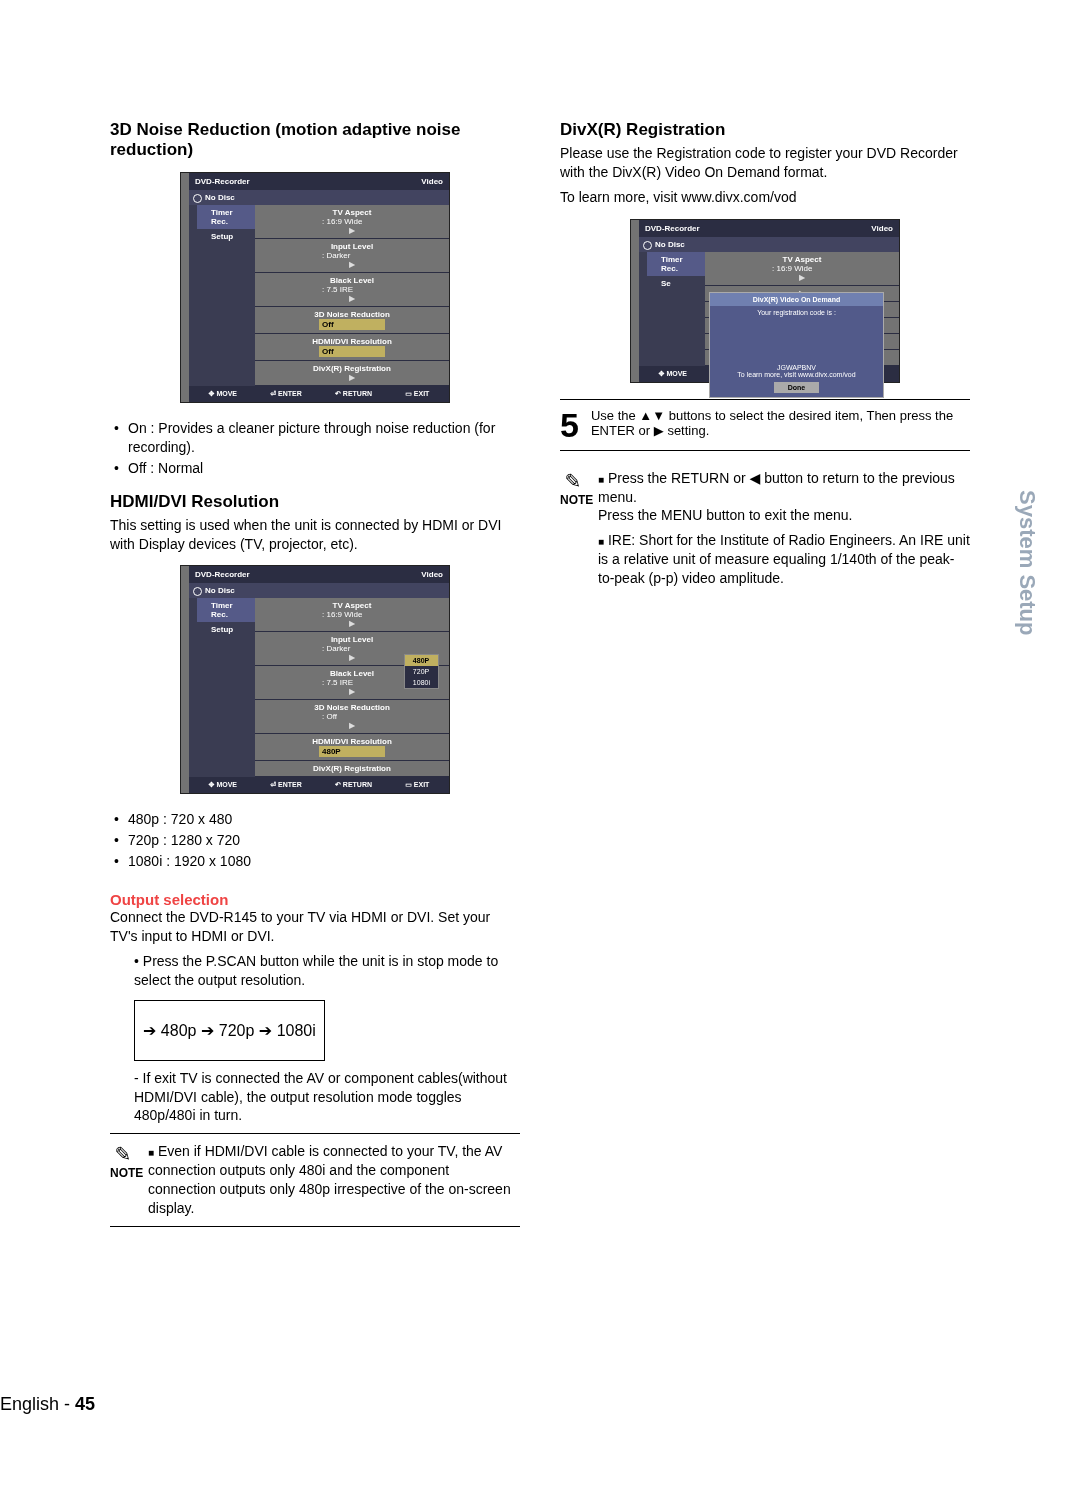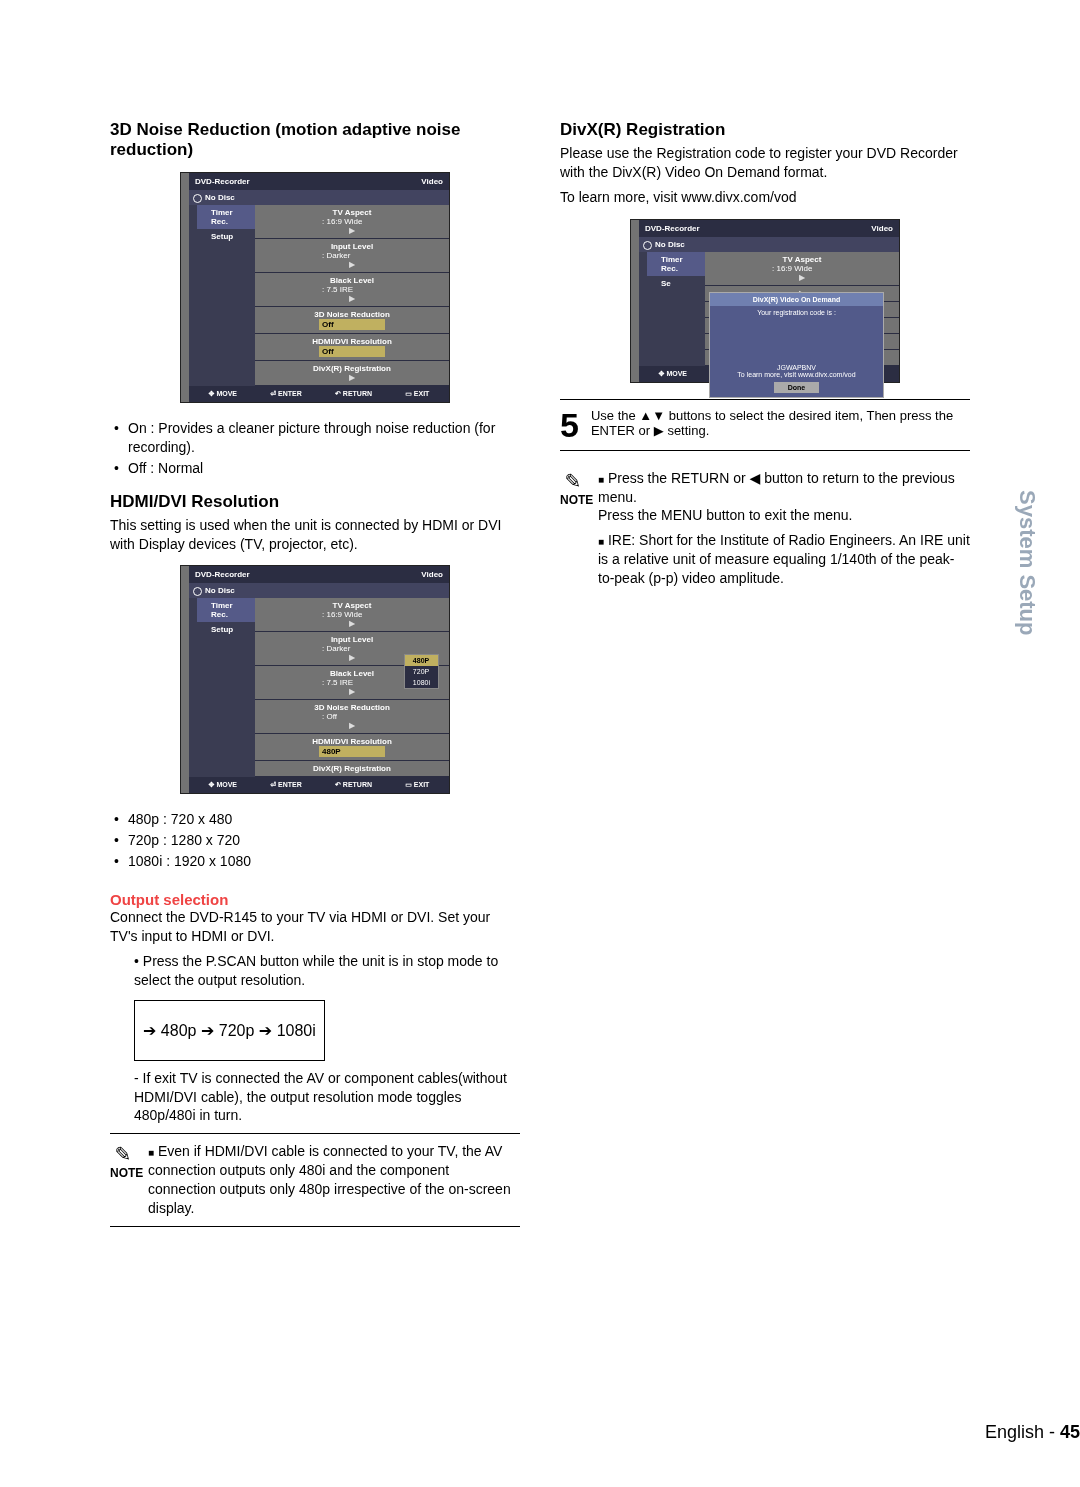--- a/index.html
+++ b/index.html
@@ -149,23 +149,23 @@
   position: absolute;
   right: 40px;
   top: 490px;
   writing-mode: vertical-rl;
   font-size: 22px;
   font-weight: bold;
   color: #9aa8b8;
 }
 .footer {
   position: absolute;
-  bottom: 44px;
+  bottom: 72px;
   width: 100%;
-  text-align: right;
+  text-align: left;
   font-size: 18px;
 }
 .footer .pn { font-weight: bold; }
 </style>
 </head>
 <body>
 
 <div class="page">
   <div class="cols">
 

